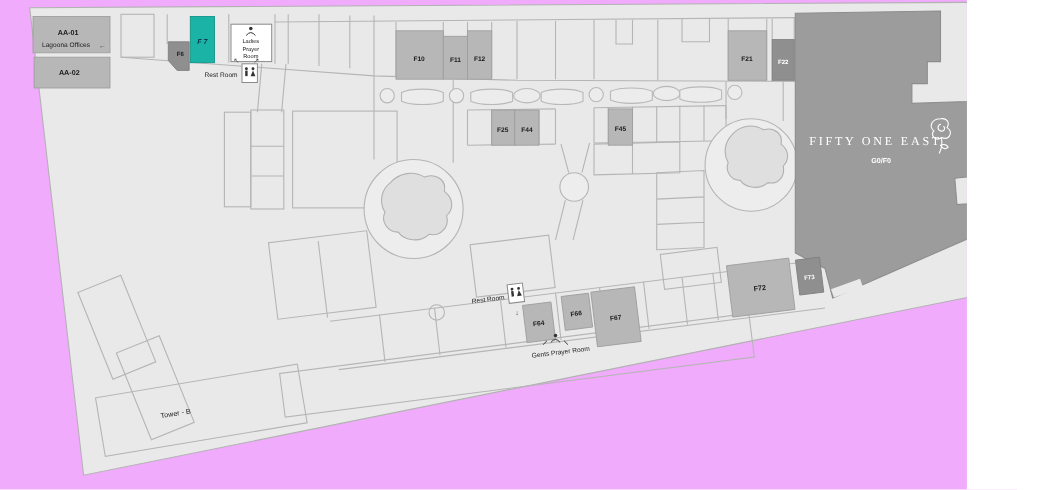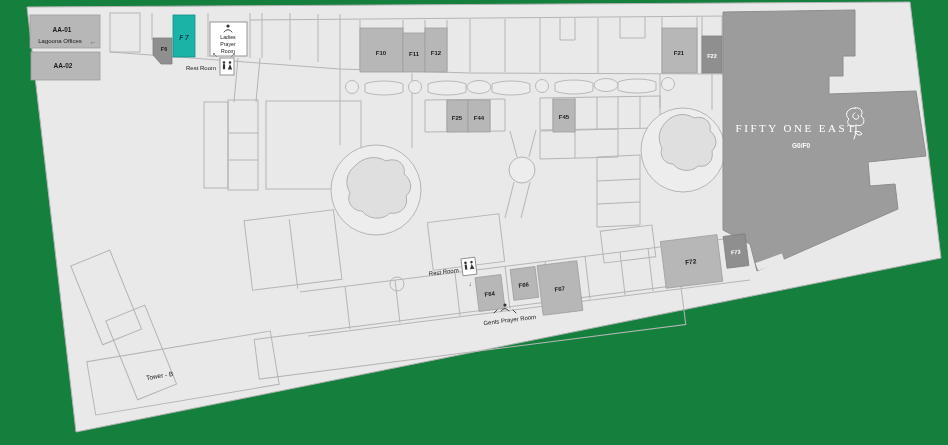--- a/index.html
+++ b/index.html
@@ -1,16 +1,16 @@
 <!DOCTYPE html>
 <html><head>
 <meta charset="utf-8">
 <style>
   html,body{margin:0;padding:0;background:#ffffff;}
-  .stage{position:relative;width:948px;height:445px;background:#15803d;overflow:hidden;
+  .stage{position:relative;width:879px;height:445px;background:#f0abfc;overflow:hidden;
          font-family:"Liberation Sans",sans-serif;}
   svg{display:block}
   .wall{fill:none;stroke:#b5b5b5;stroke-width:1;}
   .mapbase{fill:#e9e9e9;stroke:#b2b2b2;stroke-width:1;}
   .court{fill:#ededed;stroke:#b5b5b5;stroke-width:1;}
   .blob{fill:#dfdfdf;stroke:#b0b0b0;stroke-width:1;}
   .planter{fill:#ececec;stroke:#b8b8b8;stroke-width:1;}
   .unit{fill:#b7b7b7;stroke:#9e9e9e;stroke-width:.8;}
   .unit-dark{fill:#8f8f8f;stroke:#7f7f7f;stroke-width:.8;}
   .unit-sel{fill:#1ab3a5;stroke:#0f9488;stroke-width:.8;}

